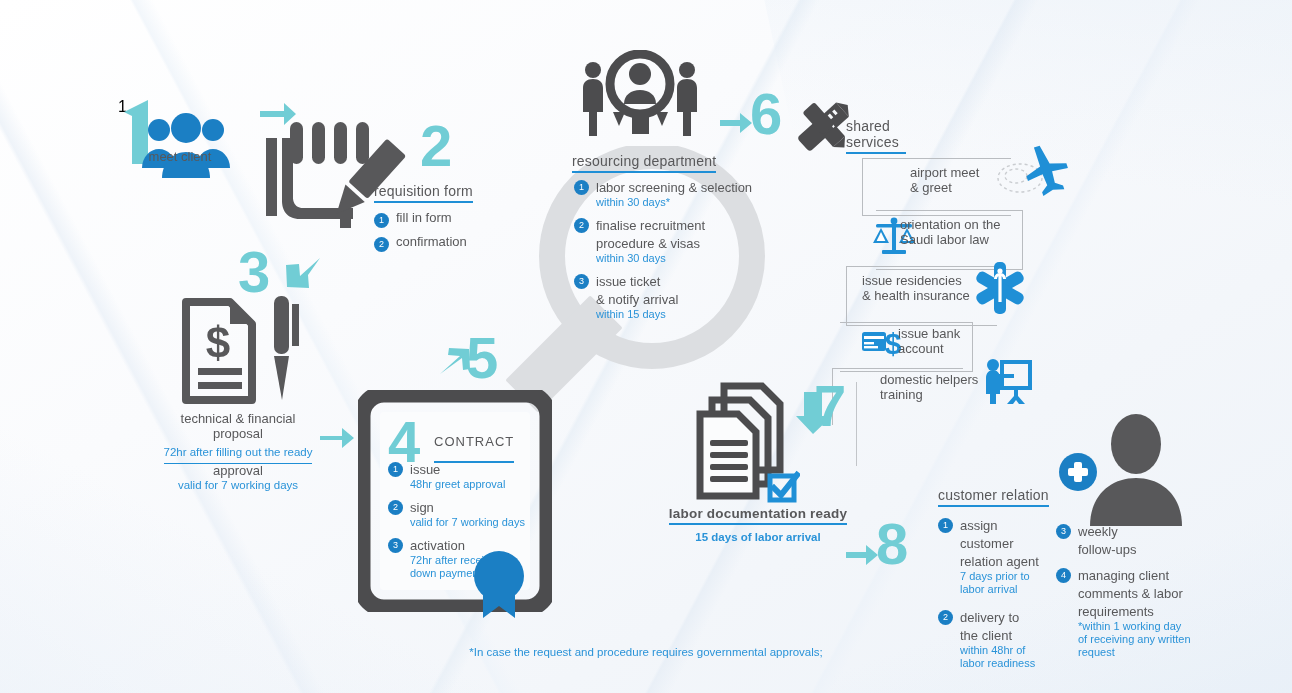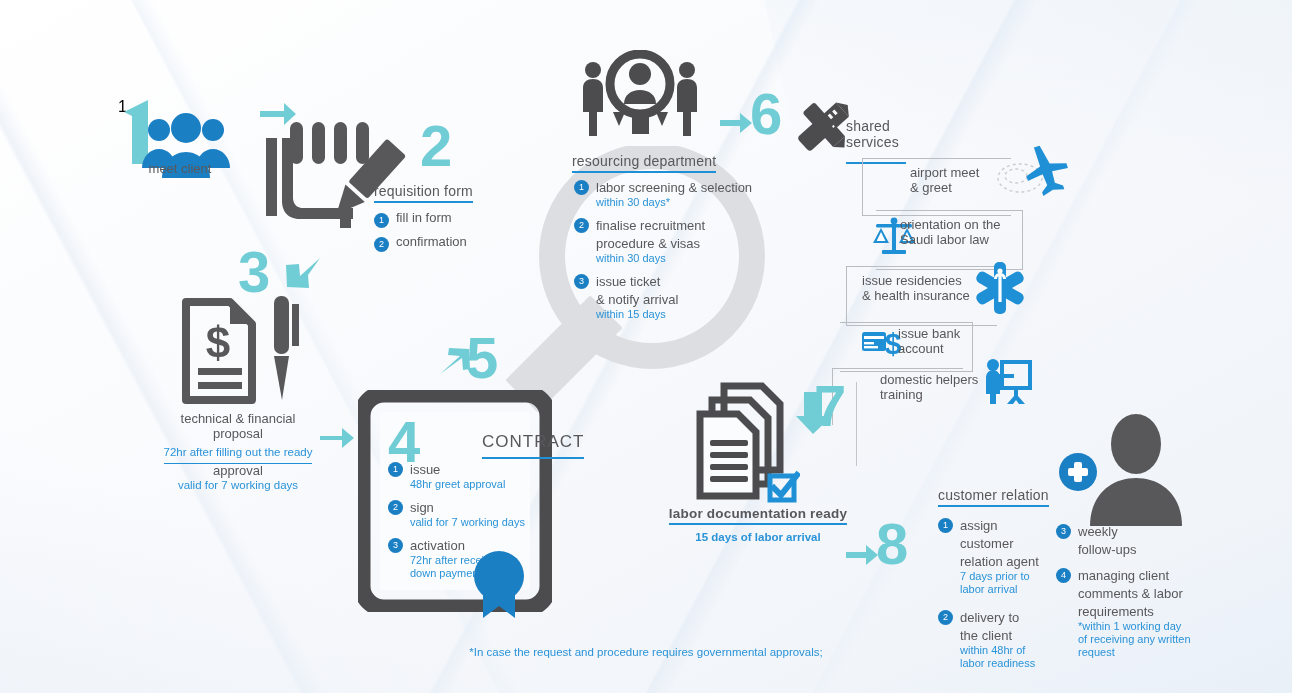--- a/index.html
+++ b/index.html
@@ -79,21 +79,21 @@
         <circle cx="19" cy="20" r="11"></circle>
         <path d="M2 58c0-11 8-19 17-19s17 8 17 19z"></path>
         <circle cx="73" cy="20" r="11"></circle>
         <path d="M56 58c0-11 8-19 17-19s17 8 17 19z"></path>
       </g>
       <g fill="#1b7fc4">
         <circle cx="46" cy="18" r="15"></circle>
         <path d="M22 68c0-15 11-26 24-26s24 11 24 26z"></path>
       </g>
     </svg>
-    <div class="abs caption" style="left:6px;top:64px;width:112px;">meet client</div>
+    <div class="abs caption" style="left:6px;top:52px;width:112px;">meet client</div>
   </div>
 
   <svg class="abs" style="left:258px;top:98px;width:40px;height:30px;" viewBox="0 0 40 30">
     <path d="M2 13h24v-8l12 11-12 11v-8H2z" fill="#71cdd5"></path>
   </svg>
 
   <div class="abs" style="left:262px;top:110px;">
     <svg class="abs" style="left:0;top:0;width:120px;height:140px;" viewBox="0 0 120 140">
       <g fill="#58585a">
         <rect x="28" y="12" width="13" height="42" rx="6.5"></rect>
@@ -168,21 +168,21 @@
     <div class="abs bignum" style="left:30px;top:0;">5</div>
   </div>
 
   <div class="abs" style="left:358px;top:390px;width:194px;height:222px;">
     <svg style="position:absolute;left:0;top:0;width:194px;height:222px;" viewBox="0 0 194 222">
       <rect x="4" y="4" width="186" height="214" rx="22" fill="none" stroke="#4c4c4e" stroke-width="17"></rect>
       <rect x="22" y="22" width="150" height="178" rx="4" fill="#fbfcfd"></rect>
     </svg>
     <div class="abs bignum" style="left:30px;top:28px;">4</div>
     <div class="abs" style="left:76px;top:42px;">
-      <div style="font-size:17px;color:#58585a;letter-spacing:1px;border-bottom:2.2px solid #1f8fd6;padding-bottom:5px;display:inline-block;margin-left:48px;">CONTRACT</div>
+      <div style="font-size:13px;color:#58585a;letter-spacing:1px;border-bottom:2.2px solid #1f8fd6;padding-bottom:12px;display:inline-block;">CONTRACT</div>
     </div>
     <ul class="blist abs" style="left:30px;top:70px;width:150px;">
       <li>
         <span class="bdot">1</span>
         <span><span class="btext">issue</span>
         <span class="btime nl">48hr greet approval</span></span>
       </li>
       <li>
         <span class="bdot">2</span>
         <span><span class="btext">sign</span>
@@ -259,21 +259,21 @@
         <rect x="38" y="22" width="14" height="16"></rect>
         <path d="M52 22l8 8-8 8z"></path>
       </g>
     </svg>
   </div>
 
   <div class="abs" style="left:846px;top:118px;width:320px;height:280px;">
     <div class="abs" style="left:0;top:0;">
       <div class="head" style="line-height:1.15;">
         <span style="display:block;">shared</span>
-        <span style="display:block;border-bottom:2.2px solid #1f8fd6;padding-bottom:12px;width:60px;">services</span>
+        <span style="display:block;border-bottom:2.2px solid #1f8fd6;padding-bottom:2px;width:60px;">services</span>
       </div>
     </div>
 
     <div class="stair" style="left:16px;top:40px;width:148px;height:56px;border-right:none;"></div>
     <div class="stair" style="left:30px;top:92px;width:146px;height:58px;border-left:none;"></div>
     <div class="stair" style="left:0px;top:148px;width:150px;height:58px;border-right:none;"></div>
     <div class="stair" style="left:-6px;top:204px;width:132px;height:48px;border-left:none;"></div>
     <div class="stair" style="left:-14px;top:250px;width:130px;height:56px;border-right:none;border-bottom:none;"></div>
 
     <div class="stair-lbl" style="left:49px;top:48px;margin-left:15px;">

